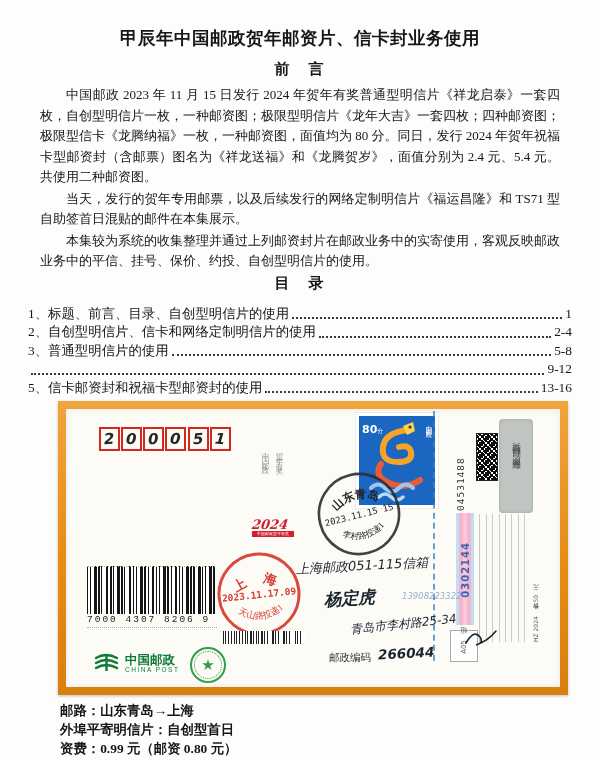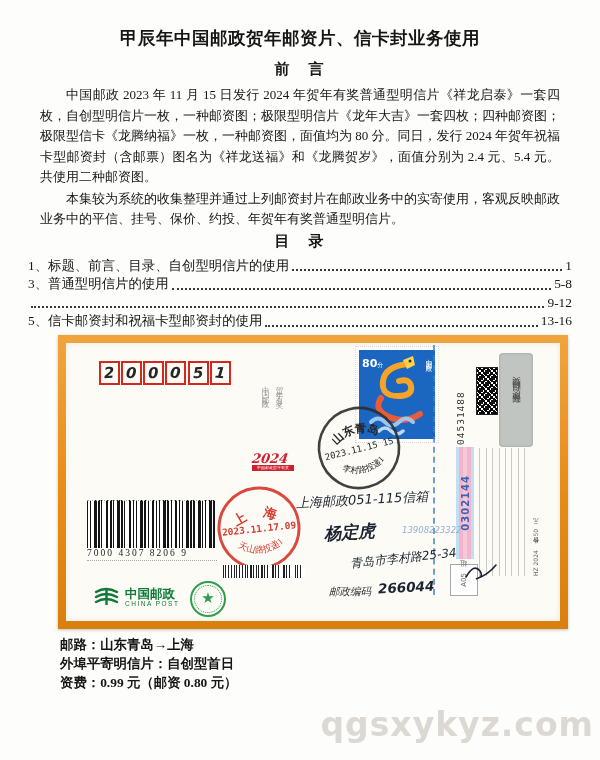--- a/index.html
+++ b/index.html
@@ -3,21 +3,21 @@
 <meta charset="utf-8">
 <style>
   html,body{margin:0;padding:0;}
   body{width:600px;height:760px;background:#fdfdfb;overflow:hidden;
        font-family:"Liberation Serif","DejaVu Serif",serif;color:#161616;position:relative;}
   .sheet{position:relative;width:600px;height:748px;padding:24px 28px 0;box-sizing:border-box;}
   
   .title{font-size:17.5px;font-weight:800;text-align:center;letter-spacing:.5px;margin:2px 0 10px;}
   .h2{font-size:15px;font-weight:700;text-align:center;margin:2px 0 6px;letter-spacing:2px;}
   .para{font-size:13px;line-height:20.5px;text-align:justify;text-indent:2em;margin:0 12px 1px;font-weight:500;}
-  .toc{margin-top:6px;}
+  .toc{margin-top:12px;}
   .toc-row{display:flex;align-items:flex-end;font-size:13.4px;line-height:18.6px;font-weight:500;}
   .toc-label{white-space:nowrap;}
   .leader{flex:1;border-bottom:2px dotted #3a3a3a;margin:0 3px 4px;}
   .toc-page{white-space:nowrap;}
   
   .frame{position:relative;width:510px;height:294px;margin:4px 0 0 30px;box-sizing:border-box;
          background:linear-gradient(180deg,#f1a43d,#e68c16 55%,#d87f0e);padding:8px;
          box-shadow:0 1px 3px rgba(0,0,0,.25);}
   .card{position:relative;width:494px;height:278px;background:#fcfbf6;box-shadow:inset 0 0 6px rgba(0,0,0,.08);}
   .abs{position:absolute;}
@@ -52,54 +52,60 @@
   .strip{background:linear-gradient(90deg,#bfe0f2 0 3px,#f3b4cc 3px 7px,#f6c9da 7px 11px,#f3b4cc 11px 15px,#bfe0f2 15px 18px);
          display:flex;align-items:center;justify-content:center;}
   .strip span{writing-mode:vertical-rl;transform:rotate(180deg);font-family:"DejaVu Sans",sans-serif;font-weight:700;font-size:10px;color:#3a63b5;letter-spacing:1px;}
   .groupbox{background:#fff;border:1px solid #a8a8a8;display:flex;align-items:center;justify-content:center;}
   .groupbox span{writing-mode:vertical-rl;transform:rotate(180deg);font-size:7px;color:#666;font-family:"DejaVu Sans",sans-serif;}
   .fineprint{background:repeating-linear-gradient(90deg,#8e8e8e 0 1px,transparent 1px 6.5px);opacity:.45;}
   .hzline{writing-mode:vertical-rl;transform:rotate(180deg);font-size:6px;color:#666;font-family:"DejaVu Sans",sans-serif;}
   .scissors{font-size:9px;color:#555;transform:rotate(90deg);}
   
   .hand{font-family:"DejaVu Sans",sans-serif;font-style:italic;color:#1c2431;}
-  .printed{font-family:"Liberation Serif",serif;color:#333;font-style:italic;}
+  .printed{font-family:"Liberation Serif",serif;color:#333;}
   
   .barcode{background:repeating-linear-gradient(90deg,#141414 0 1.5px,#fff 1.5px 3px,#141414 3px 4px,#fff 4px 7.5px,#141414 7.5px 10px,#fff 10px 11.5px);
            border-top:1px dotted #aaa;border-bottom:0;}
-  .barcode-num{font-family:Liberation Serif, serif;font-size:9.5px;letter-spacing:2px;color:#222;border-bottom:1px dotted #aaa;padding-bottom:2px;}
+  .barcode-num{font-family:Liberation Mono, monospace;font-size:9.5px;letter-spacing:2px;color:#222;border-bottom:1px dotted #aaa;padding-bottom:2px;}
   .sm-barcode{background:repeating-linear-gradient(90deg,#222 0 1px,#fff 1px 2.5px,#222 2.5px 3.2px,#fff 3.2px 5.5px);}
   
   .cp-cn{font-size:12.5px;font-weight:700;color:#0f7a38;font-family:"DejaVu Sans",sans-serif;line-height:13px;}
   .cp-en{font-size:6.5px;letter-spacing:1.5px;color:#0f7a38;font-family:Liberation Sans, sans-serif;}
   .star-emblem{width:36px;height:36px;border:2px solid #2f9e4f;border-radius:50%;display:flex;align-items:center;justify-content:center;box-sizing:border-box;}
   .star-emblem::after{content:"";position:absolute;width:26px;height:26px;border:1px dotted #2f9e4f;border-radius:50%;}
   .star-glyph{color:#2f9e4f;font-size:15px;line-height:1;}
   
   .caption{margin:6px 0 0 32px;font-size:13.4px;line-height:19px;font-weight:600;}
   .watermark{position:absolute;right:6px;bottom:4px;font-family:"DejaVu Sans",sans-serif;font-size:33px;font-weight:600;color:rgba(187,182,175,.5);letter-spacing:1px;}
 </style>
 </head>
 <body>
 
 <div class="sheet">
 
   <h1 class="title">甲辰年中国邮政贺年邮资片、信卡封业务使用</h1>
   <div class="h2">前　言</div>
 
   <p class="para">中国邮政 2023 年 11 月 15 日发行 2024 年贺年有奖普通型明信片《祥龙启泰》一套四枚，自创型明信片一枚，一种邮资图；极限型明信片《龙年大吉》一套四枚；四种邮资图；极限型信卡《龙腾纳福》一枚，一种邮资图，面值均为 80 分。同日，发行 2024 年贺年祝福卡型邮资封（含邮票）图名为《祥龙送福》和《龙腾贺岁》，面值分别为 2.4 元、5.4 元。共使用二种邮资图。</p>
-  <p class="para">本集较为系统的收集整理并通过上列邮资封片在邮政业务中的实寄使用，客观反映邮政业务中的平信、挂号、保价、约投、年贺年有奖普通型明信片。</p>
+  <p class="para">当天，发行的贺年专用邮票，以及后续发行的网络定制明信片《福运昌隆》和 TS71 型自助签首日混贴的邮件在本集展示。</p>
+  <p class="para">本集较为系统的收集整理并通过上列邮资封片在邮政业务中的实寄使用，客观反映邮政业务中的平信、挂号、保价、约投、自创型明信片的使用。</p>
 
   <div class="h2">目　录</div>
 
   <div class="toc">
     <div class="toc-row">
       <span class="toc-label">1、标题、前言、目录、自创型明信片的使用</span>
       <span class="leader"></span>
       <span class="toc-page">1</span>
+    </div>
+    <div class="toc-row">
+      <span class="toc-label">2、自创型明信片、信卡和网络定制明信片的使用</span>
+      <span class="leader"></span>
+      <span class="toc-page">2-4</span>
     </div>
     <div class="toc-row">
       <span class="toc-label">3、普通型明信片的使用</span>
       <span class="leader"></span>
       <span class="toc-page">5-8</span>
     </div>
     <div class="toc-row">
       <span class="leader"></span>
       <span class="toc-page">9-12</span>
     </div>
@@ -229,15 +235,14 @@
 
     </div>
   </figure>
 
   <div class="caption">
     <div>邮路：山东青岛→上海</div>
     <div>外埠平寄明信片：自创型首日</div>
     <div>资费：0.99 元（邮资 0.80 元）</div>
   </div>
 
-  <div class="watermark">qgsxykyz.com</div>
 
 </div>
 
 </body></html>

